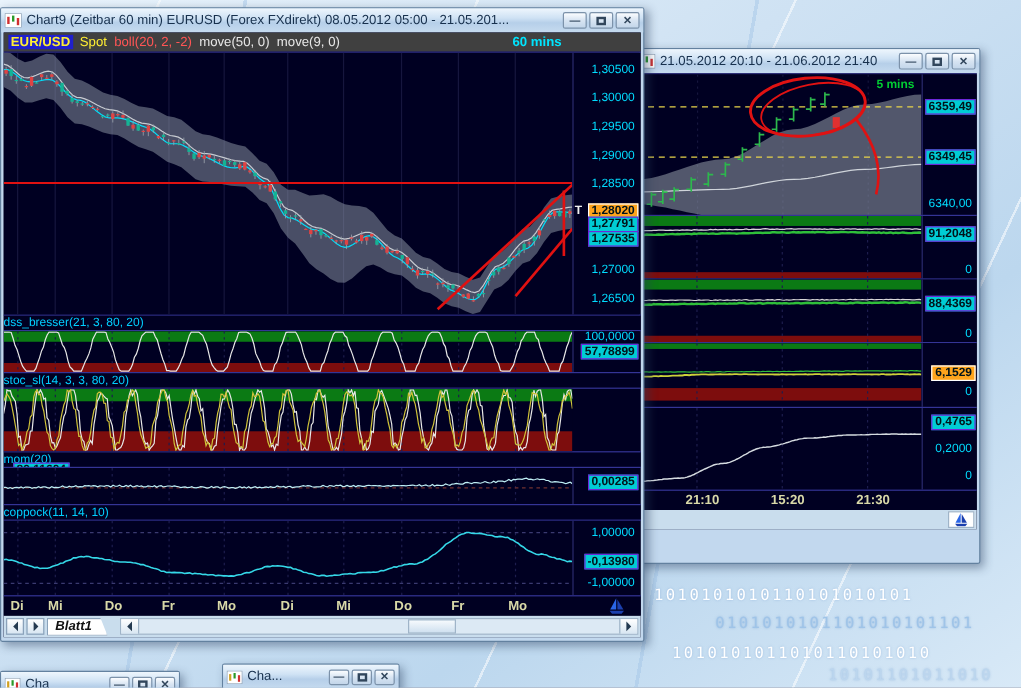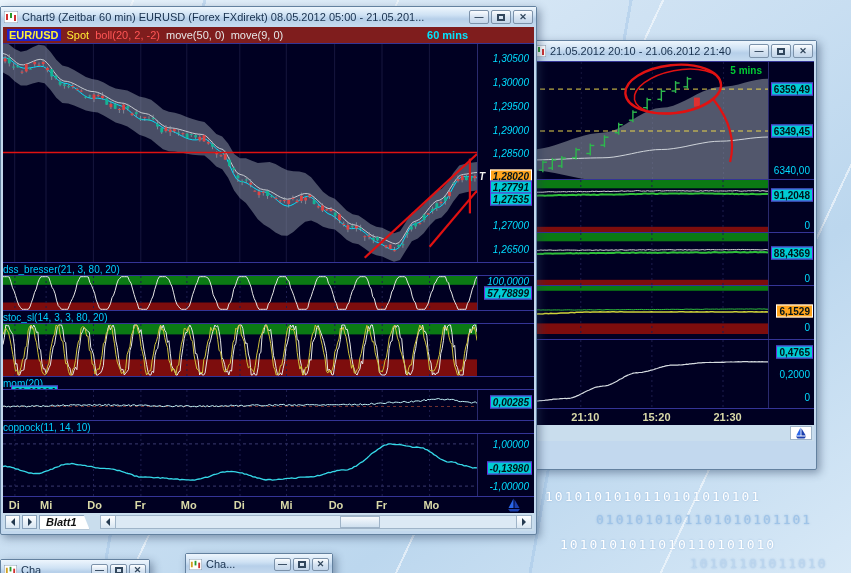--- a/index.html
+++ b/index.html
@@ -14,27 +14,27 @@
 .ttext{overflow:hidden;flex:0 1 auto;}
 .win-btns{margin-left:auto;display:flex;gap:2px;flex:none;}
 .win-btn{width:20px;height:14px;border:1px solid #7c92aa;border-radius:2px;background:linear-gradient(#fbfdff,#d7e4f2 50%,#c3d6ea);display:flex;align-items:center;justify-content:center;font-size:9px;font-weight:bold;color:#31465c;line-height:1;cursor:default;}
 .mini .win-btn{width:17px;height:13px;}
 .gmax{width:8px;height:7px;border:2px solid #31465c;display:block;}
 .wicon{display:flex;align-items:center;flex:none;}
 .wcontent{position:relative;margin:0 2px 2px 2px;background:#000022;overflow:hidden;}
 .czone,.pzone{display:flex;position:relative;border-top:1px solid #343496;}
 .czone svg,.pzone svg{display:block;background:#000022;flex:none;}
 .axis{position:relative;flex:none;background:#000022;border-left:1px solid #2a2a6e;font-size:10px;}
-.axis-main{width:56px;font-style:italic;}
+.axis-main{width:56px;}
 .axis-small{width:46px;}
 .alabel{position:absolute;right:4px;transform:translateY(-50%);color:#00dcff;white-space:nowrap;}
 .atag{position:absolute;right:1px;transform:translateY(-50%);background:#00ccd4;color:#00131a;padding:0 2px;border:1px solid #6d28d9;font-weight:bold;white-space:nowrap;}
 .atag.orange{background:#ffa41c;border-color:#ffffff;}
 .aprefix{position:absolute;left:1px;transform:translateY(-50%);color:#f2f2f2;font-weight:bold;}
-.chead{height:16px;display:flex;align-items:center;gap:6px;padding:0 4px;background:#7f1d1d;font-size:11px;white-space:nowrap;}
+.chead{height:16px;display:flex;align-items:center;gap:6px;padding:0 4px;background:#404040;font-size:11px;white-space:nowrap;}
 .chead .sym{background:#2020cc;color:#ffee33;padding:0 2px;font-weight:bold;}
 .chead .spot{color:#ffee33;}
 .chead .boll{color:#ff5555;}
 .chead .mv{color:#e6e6e6;}
 .chead .tf{margin-left:auto;color:#00e5ff;font-weight:bold;padding-right:62px;}
 .phead{height:13px;display:flex;align-items:center;padding:0 0;background:#000022;border-top:1px solid #343496;color:#00cfff;font-size:10px;}
 .xaxis{height:17px;position:relative;background:#000022;border-top:1px solid #343496;}
 .xinner{position:absolute;left:0;top:0;height:100%;}
 .xlab{position:absolute;top:2px;color:#d9d9a8;font-size:11px;font-weight:bold;}
 .tf-small{position:absolute;right:52px;top:3px;color:#00cc33;font-size:10px;font-weight:bold;z-index:2;}

